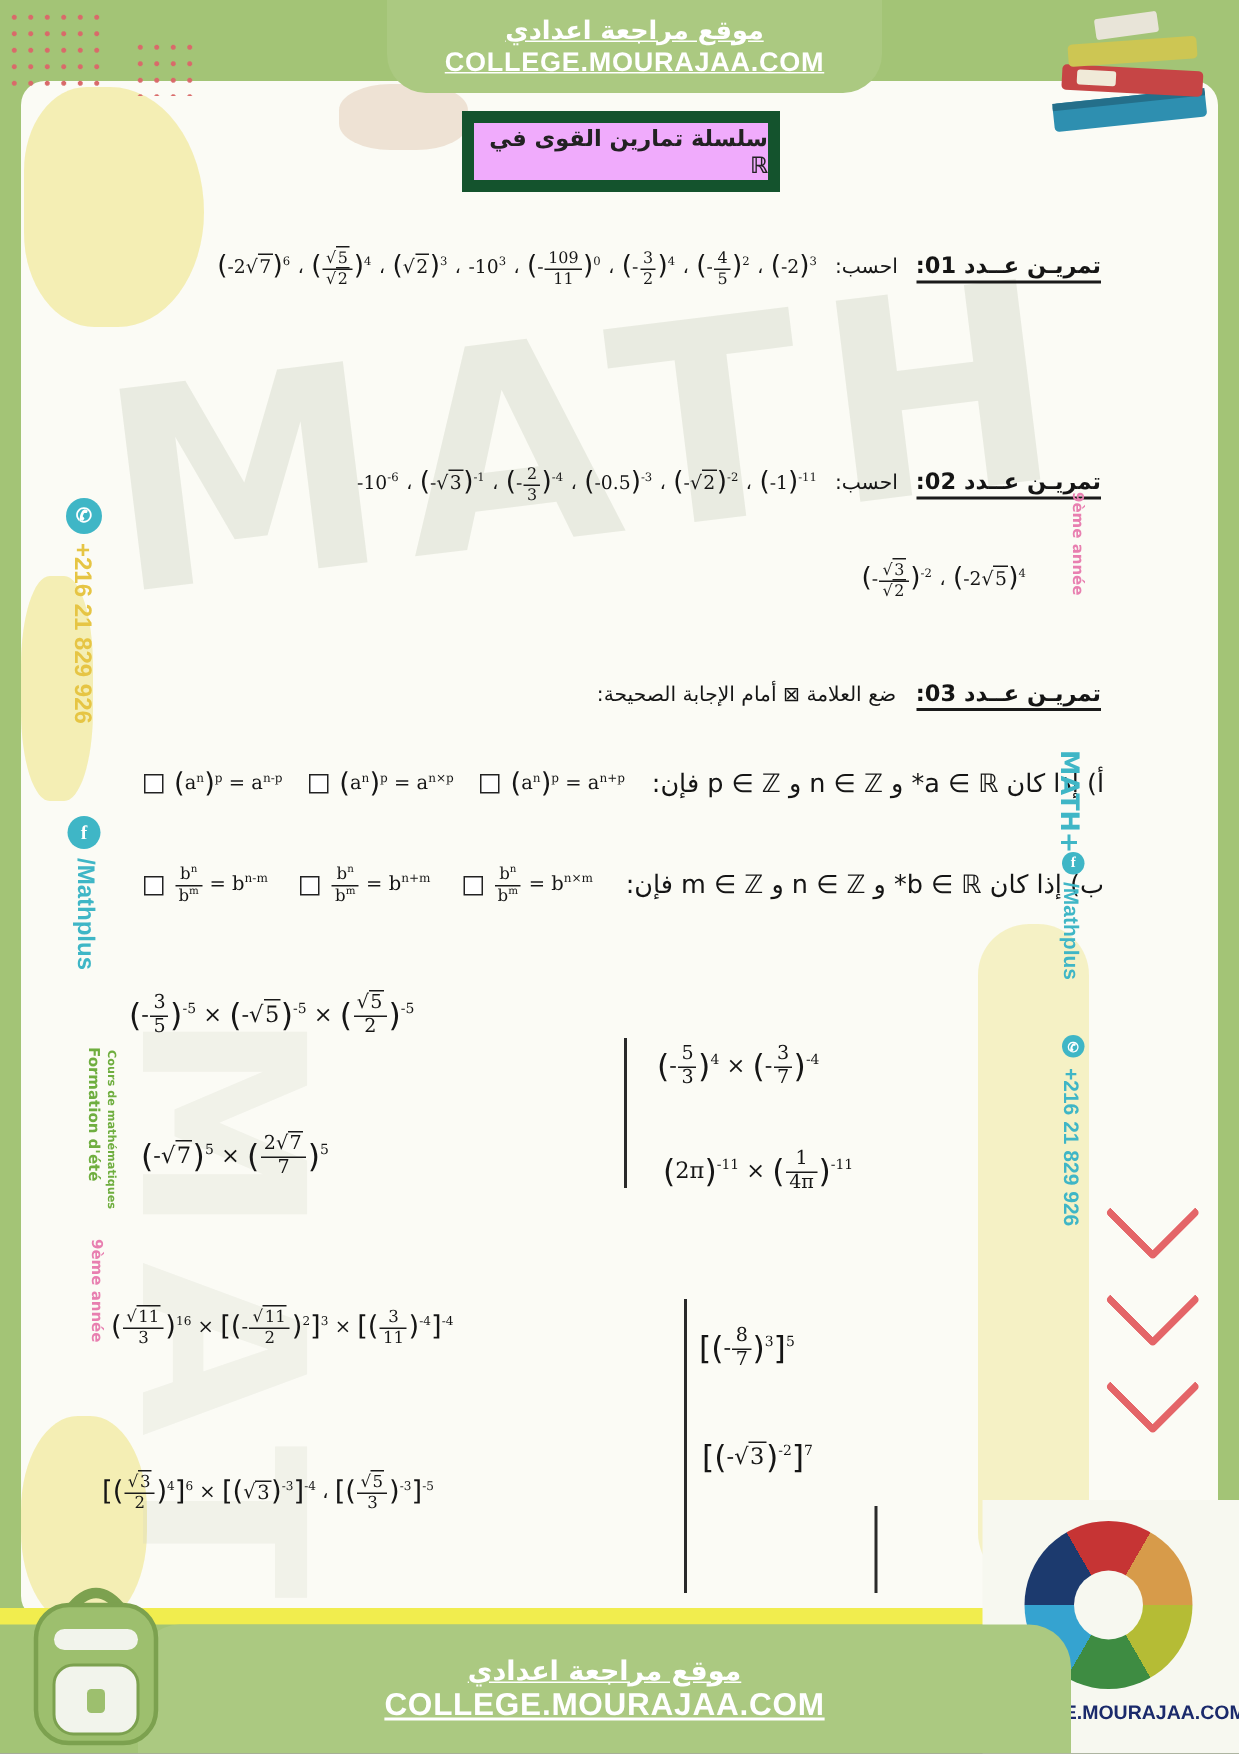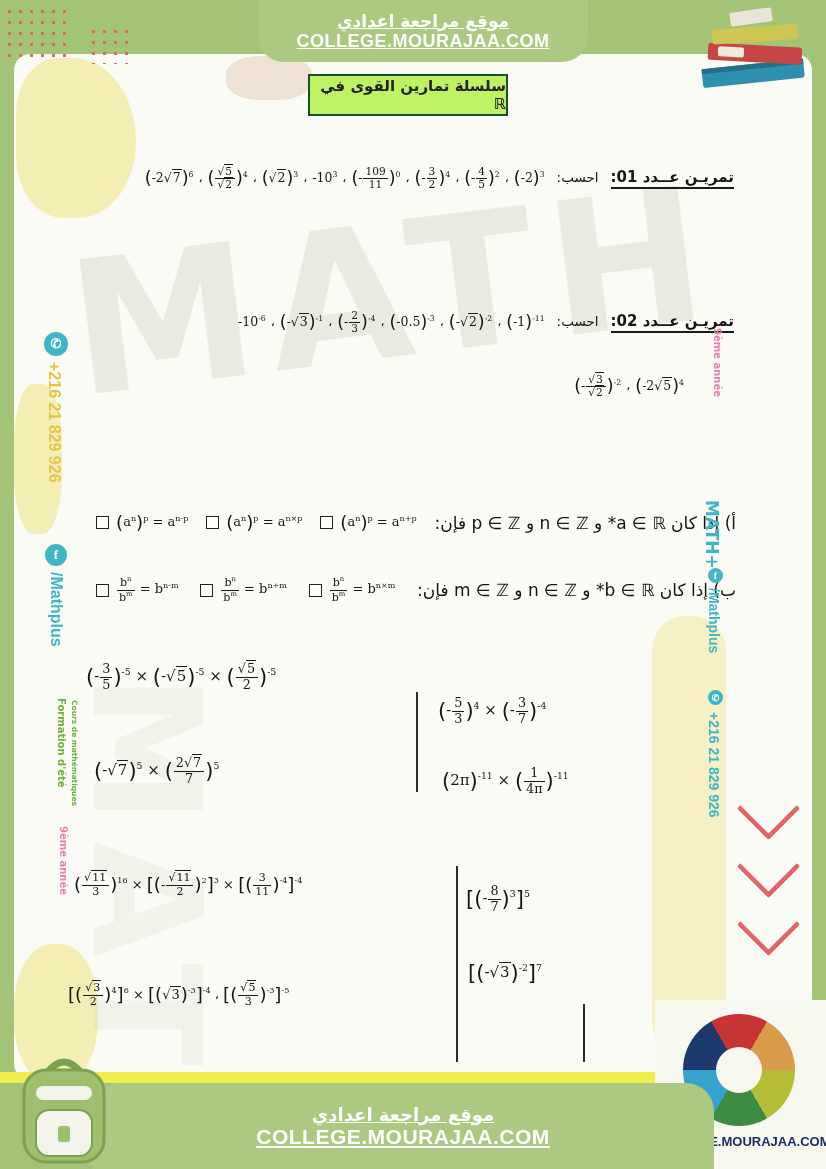--- a/index.html
+++ b/index.html
@@ -23,22 +23,22 @@
   .blob{position:absolute;background:#f1ea9e;opacity:.75;z-index:0;}
   .wm-math{position:absolute;left:55px;top:130px;font-size:185px;font-weight:bold;color:rgba(193,200,178,.30);
            transform:rotate(-7deg);letter-spacing:14px;z-index:0;white-space:nowrap;}
   .wm-math2{position:absolute;left:45px;top:620px;font-size:150px;font-weight:bold;color:rgba(205,208,190,.22);
             writing-mode:vertical-rl;letter-spacing:18px;z-index:0;height:400px;}
   .wm-url{position:absolute;left:95px;top:532px;font-size:52px;font-weight:bold;color:rgba(236,225,158,.8);
           letter-spacing:3px;z-index:0;white-space:nowrap;}
   .dots{position:absolute;background-image:radial-gradient(#d96a6a 1.6px,transparent 1.8px);
         background-size:11px 11px;z-index:4;}
   
-  .title-box{position:absolute;left:294px;top:20px;width:196px;height:38px;background:#bef264;
-             border:2px solid #14532d;display:flex;align-items:center;justify-content:center;z-index:3;}
+  .title-box{position:absolute;left:294px;top:20px;width:196px;height:38px;background:#f0abfc;
+             border:8px solid #14532d;display:flex;align-items:center;justify-content:center;z-index:3;}
   .title-box span{font-size:15px;font-weight:bold;color:#222;direction:rtl;}
   
   .mexp{direction:ltr;unicode-bidi:isolate;display:inline-block;vertical-align:middle;
         font-family:"DejaVu Serif","DejaVu Sans",serif;color:#151515;}
   .fr{display:inline-block;vertical-align:middle;text-align:center;font-size:.85em;margin:0 1px;}
   .fn{display:block;border-bottom:1px solid #1a1a1a;padding:0 2px;line-height:1.15;}
   .fd{display:block;padding:0 2px;line-height:1.15;}
   .sq{white-space:nowrap;}
   .sq .rad{border-top:1.2px solid #1a1a1a;padding:0 1px;}
   sup{font-size:.62em;vertical-align:super;}
@@ -122,20 +122,24 @@
 
     <div class="ex sz-s" style="left:86px;top:248px;width:634px;">
       <span class="ex-title">تمريـن عــدد 02:</span>
       <span class="ex-instr">احسب:</span>
       <span class="mlist"><span class="mexp" dir="ltr"><span class="pa">(</span>-1<span class="pa">)</span><sup>-11</sup></span><span class="msep">،</span><span class="mexp" dir="ltr"><span class="pa">(</span>-<span class="sq">√<span class="rad">2</span></span><span class="pa">)</span><sup>-2</sup></span><span class="msep">،</span><span class="mexp" dir="ltr"><span class="pa">(</span>-0.5<span class="pa">)</span><sup>-3</sup></span><span class="msep">،</span><span class="mexp" dir="ltr"><span class="pa">(</span>-<span class="fr"><span class="fn">2</span><span class="fd">3</span></span><span class="pa">)</span><sup>-4</sup></span><span class="msep">،</span><span class="mexp" dir="ltr"><span class="pa">(</span>-<span class="sq">√<span class="rad">3</span></span><span class="pa">)</span><sup>-1</sup></span><span class="msep">،</span><span class="mexp" dir="ltr">-10<sup>-6</sup></span></span>
     </div>
     <div class="ex sz-s" style="left:370px;top:316px;width:300px;">
       <span class="mlist"><span class="mexp" dir="ltr"><span class="pa">(</span>-2<span class="sq">√<span class="rad">5</span></span><span class="pa">)</span><sup>4</sup></span><span class="msep">،</span><span class="mexp" dir="ltr"><span class="pa">(</span>-<span class="fr"><span class="fn"><span class="sq">√<span class="rad">3</span></span></span><span class="fd"><span class="sq">√<span class="rad">2</span></span></span></span><span class="pa">)</span><sup>-2</sup></span></span>
     </div>
 
+    <div class="ex" style="left:340px;top:398px;width:380px;">
+      <span class="ex-title">تمريـن عــدد 03:</span>
+      <span class="ex-instr">ضع العلامة ⊠ أمام الإجابة الصحيحة:</span>
+    </div>
     <div class="optrow" style="left:82px;top:446px;width:640px;height:46px;">
       <span class="row-label">أ) إذا كان a ∈ ℝ* و n ∈ ℤ و p ∈ ℤ فإن:</span>
       <span class="opt">
           <span class="cbx"></span>
           <span class="mexp sz-m" dir="ltr"><span class="pa">(</span>a<sup>n</sup><span class="pa">)</span><sup>p</sup> = a<sup>n+p</sup></span>
         </span>
         <span class="opt">
           <span class="cbx"></span>
           <span class="mexp sz-m" dir="ltr"><span class="pa">(</span>a<sup>n</sup><span class="pa">)</span><sup>p</sup> = a<sup>n×p</sup></span>
         </span>

